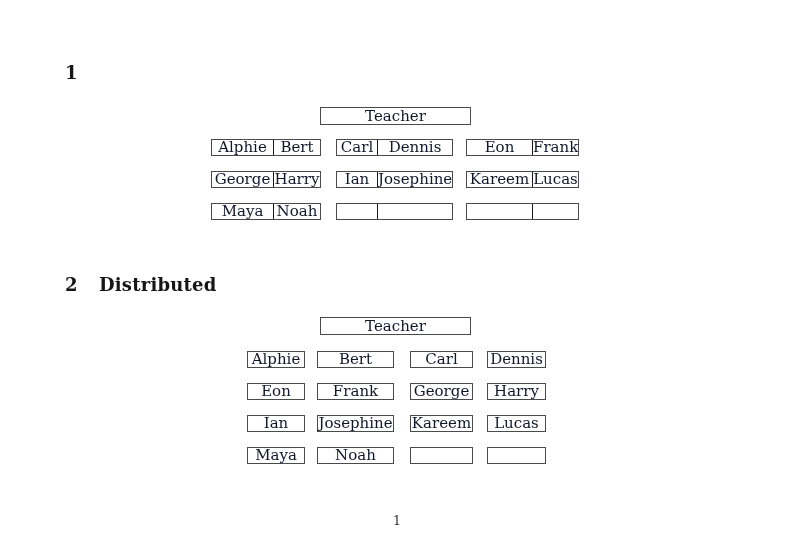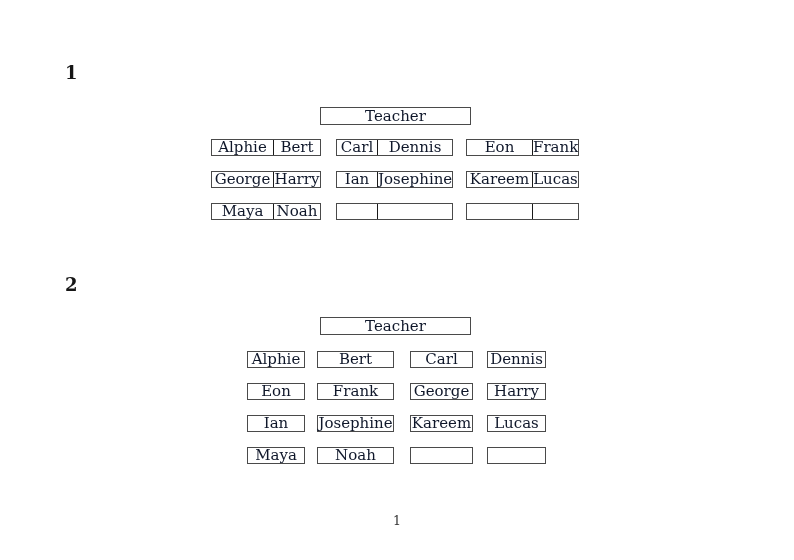--- a/index.html
+++ b/index.html
@@ -103,20 +103,21 @@
     <span class="cell left" style="width:41px"></span>
     <span class="cell right"></span>
   </div>
   <div class="box desk" style="left:466px;top:203px;width:113px">
     <span class="cell left" style="width:66px"></span>
     <span class="cell right"></span>
   </div>
 
   <div class="heading" style="top:274px">
     <span class="num">2</span>
+    <span class="ttl">Distributed</span>
   </div>
 
   <div class="box teacher" style="left:320px;top:317px">Teacher</div>
 
   <div class="box seat1" style="left:247px;top:351px;width:58px">Alphie</div>
   <div class="box seat1" style="left:317px;top:351px;width:77px">Bert</div>
   <div class="box seat1" style="left:410px;top:351px;width:63px">Carl</div>
   <div class="box seat1" style="left:487px;top:351px;width:59px">Dennis</div>
 
   <div class="box seat1" style="left:247px;top:383px;width:58px">Eon</div>

